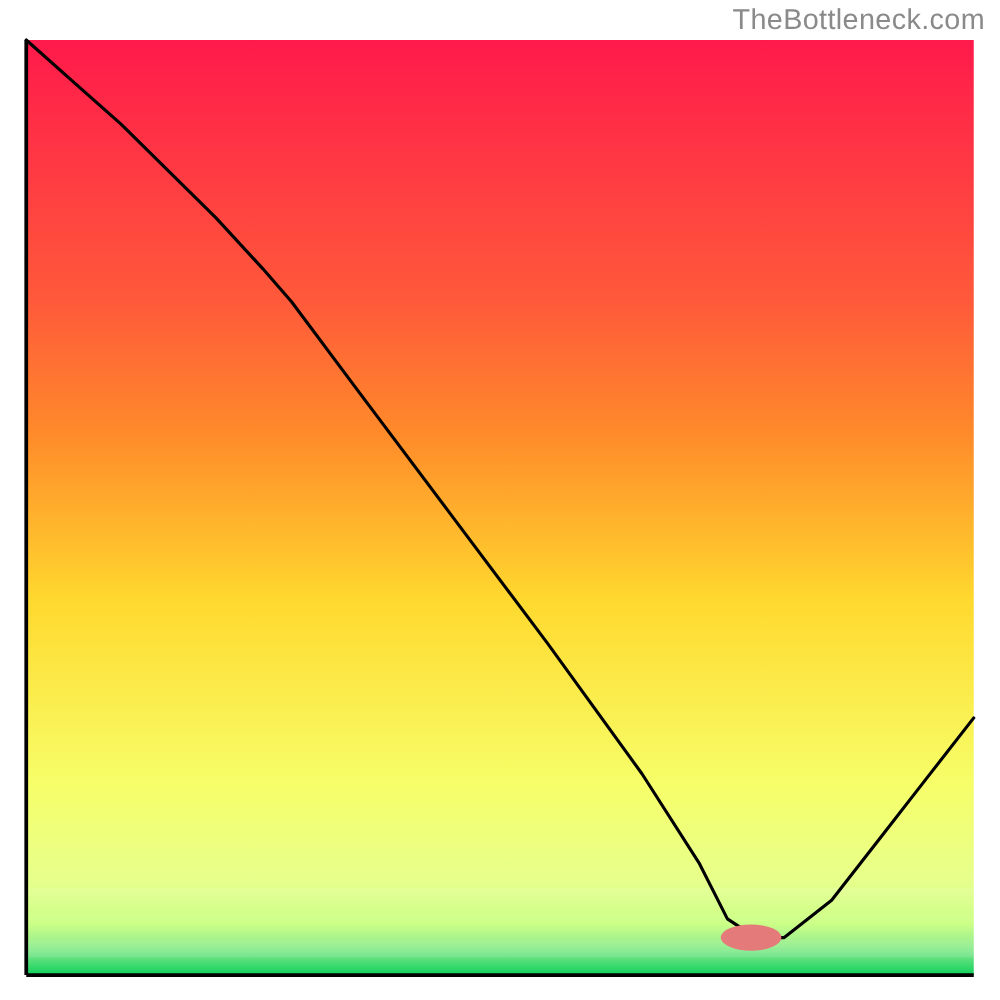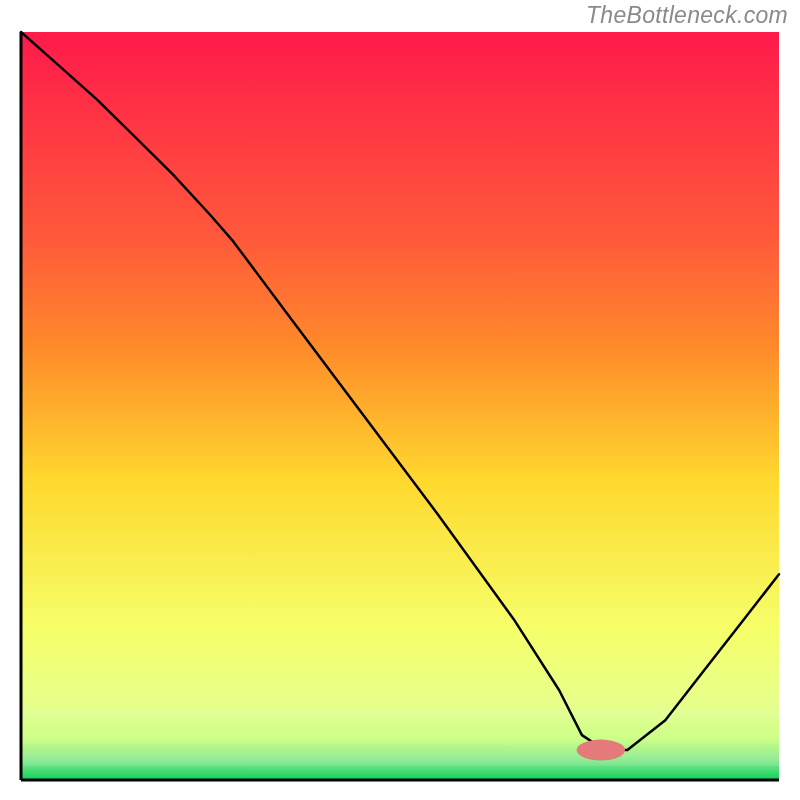--- a/index.html
+++ b/index.html
@@ -12,21 +12,20 @@
     position: relative;
   }
   .watermark {
     position: absolute;
     top: 2px;
     right: 12px;
     color: #8a8a8a;
     font-size: 23px;
     font-weight: normal;
     letter-spacing: 0.3px;
-    font-style: italic;
   }
   .chart-wrap {
     position: absolute;
     left: 19px;
     top: 30px;
     width: 762px;
     height: 752px;
     box-sizing: border-box;
   }
   svg { display: block; }

